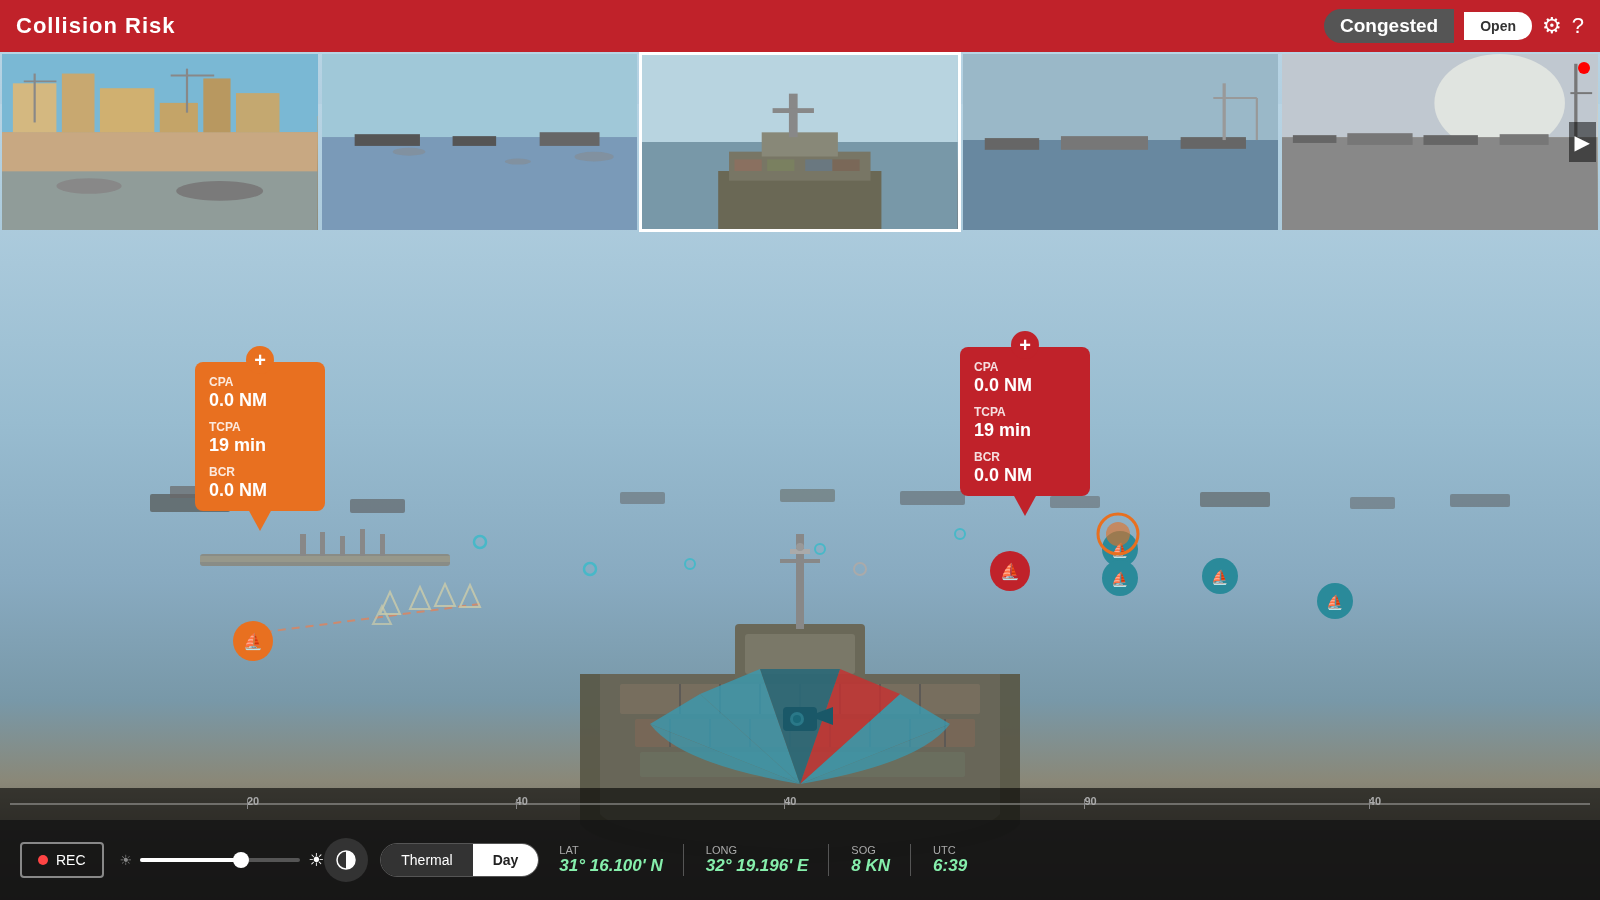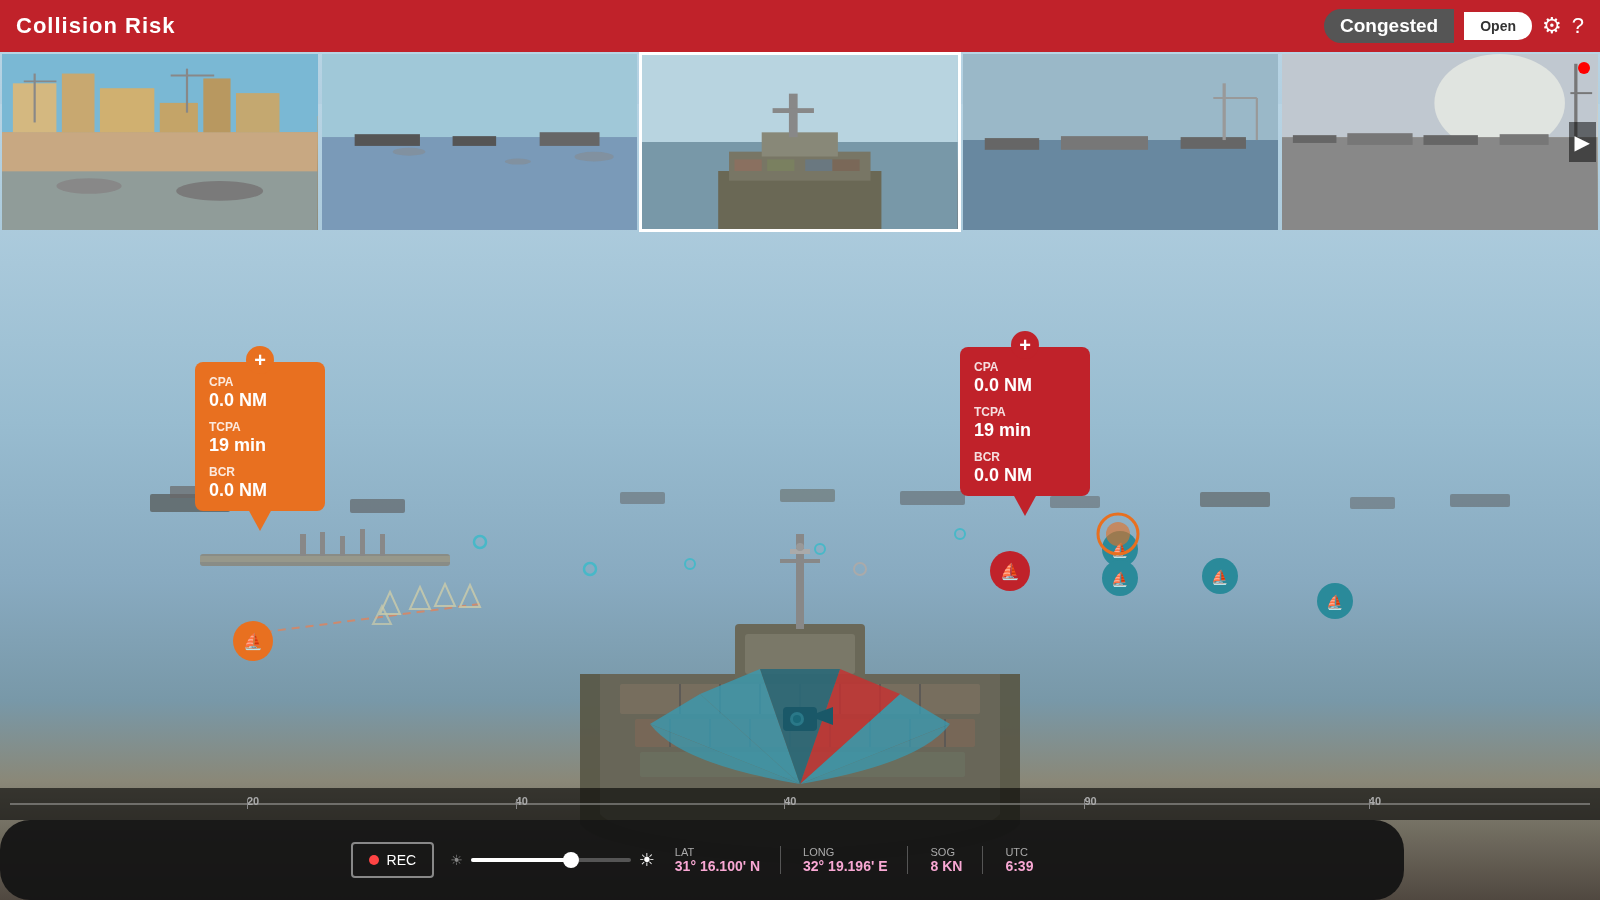--- a/index.html
+++ b/index.html
@@ -116,23 +116,23 @@
       font-size: 20px; font-weight: bold; color: white;
     }
     .cpa-label { font-size: 12px; opacity: 0.85; }
     .cpa-value { font-size: 18px; font-weight: bold; }
 
     #cpa-left { top: 310px; left: 195px; }
     #cpa-right { top: 245px; left: 950px; }
 
     
     #bottom-bar {
-      position: absolute; bottom: 0; left: 0; width: 1404px; height: 80px;
+      position: absolute; bottom: 0; left: 0; width: 1600px; height: 80px;
       background: rgba(20,20,20,0.95); display: flex; align-items: center;
-      justify-content: center; padding: 0 20px; z-index: 100; border-radius: 30px;
+      justify-content: flex-start; padding: 0 20px; z-index: 100;
     }
     #bottom-left { display: flex; align-items: center; gap: 16px; }
     .rec-btn {
       background: transparent; border: 2px solid #888; color: white;
       padding: 8px 16px; border-radius: 4px; display: flex; align-items: center; gap: 8px;
       font-size: 14px; cursor: pointer;
     }
     .rec-dot { width: 10px; height: 10px; background: #ff4444; border-radius: 50%; }
     .brightness-slider {
       display: flex; align-items: center; gap: 8px;
@@ -162,21 +162,21 @@
 
     #bottom-right {
       display: flex; align-items: center; gap: 2px; color: white;
     }
     .coord-section {
       display: flex; flex-direction: column; align-items: flex-start;
       padding: 0 20px; border-right: 1px solid #555;
     }
     .coord-section:last-child { border-right: none; }
     .coord-label { font-size: 11px; color: #aaa; }
-    .coord-value { font-size: 14px; font-weight: bold; color: #f9a8d4; }
+    .coord-value { font-size: 17px; font-weight: bold; color: #86efac; font-style: italic; }
 
     
     #timeline-bar {
       position: absolute; bottom: 80px; left: 0; width: 1600px; height: 32px;
       background: rgba(0,0,0,0.6); display: flex; align-items: center;
       z-index: 50;
       font-weight: bold;
     }
     .timeline-track {
       flex: 1; height: 2px; background: rgba(255,255,255,0.3); position: relative; margin: 0 10px;
@@ -502,20 +502,32 @@
     <div class="brightness-slider">
       <span style="color:#888;font-size:14px;">☀</span>
       <div class="slider-track">
         <div class="slider-fill"></div>
         <div class="slider-thumb"></div>
       </div>
       <span style="color:white;font-size:18px;">☀</span>
     </div>
   </div>
 
+  <div id="bottom-center">
+    <button class="half-circle-btn">
+      <svg width="22" height="22" viewBox="0 0 22 22">
+        <circle cx="11" cy="11" r="9" fill="none" stroke="white" stroke-width="1.5"></circle>
+        <path d="M11 2 A9 9 0 0 1 11 20 Z" fill="white"></path>
+      </svg>
+    </button>
+    <div class="thermal-day-toggle">
+      <button class="toggle-option">Thermal</button>
+      <button class="toggle-option active">Day</button>
+    </div>
+  </div>
 
   <div id="bottom-right">
     <div class="coord-section">
       <span class="coord-label">LAT</span>
       <span class="coord-value">31° 16.100' N</span>
     </div>
     <div class="coord-section">
       <span class="coord-label">LONG</span>
       <span class="coord-value">32° 19.196' E</span>
     </div>

